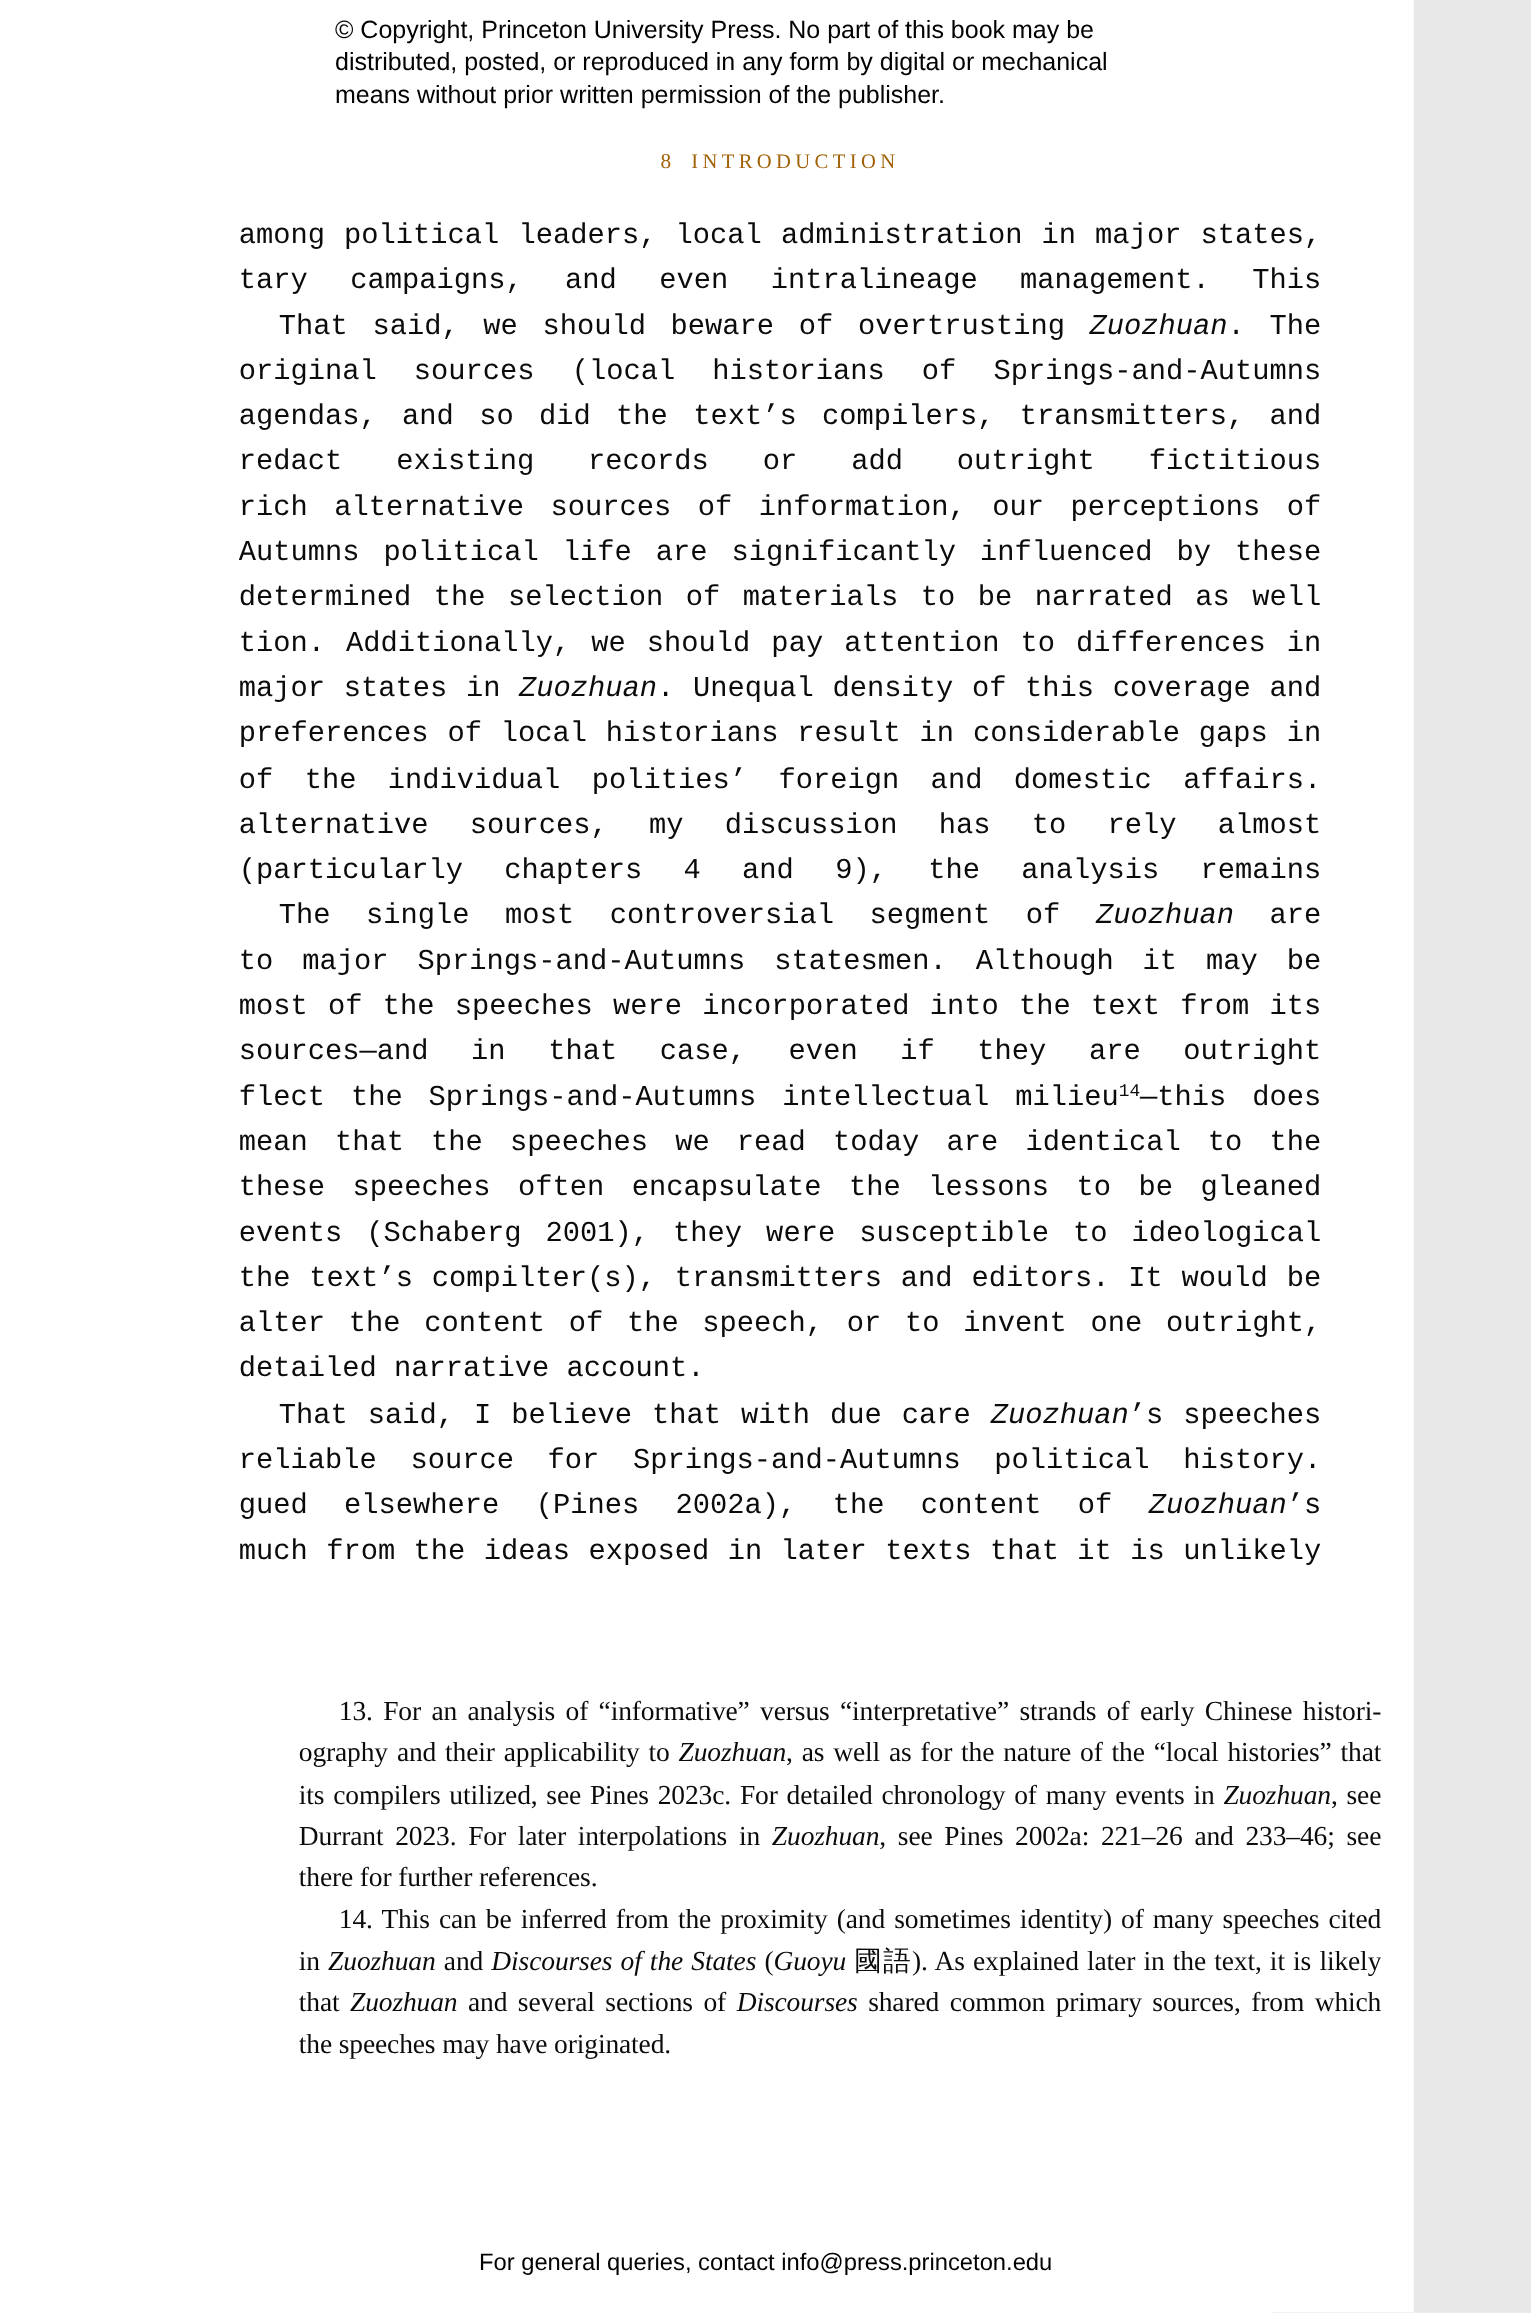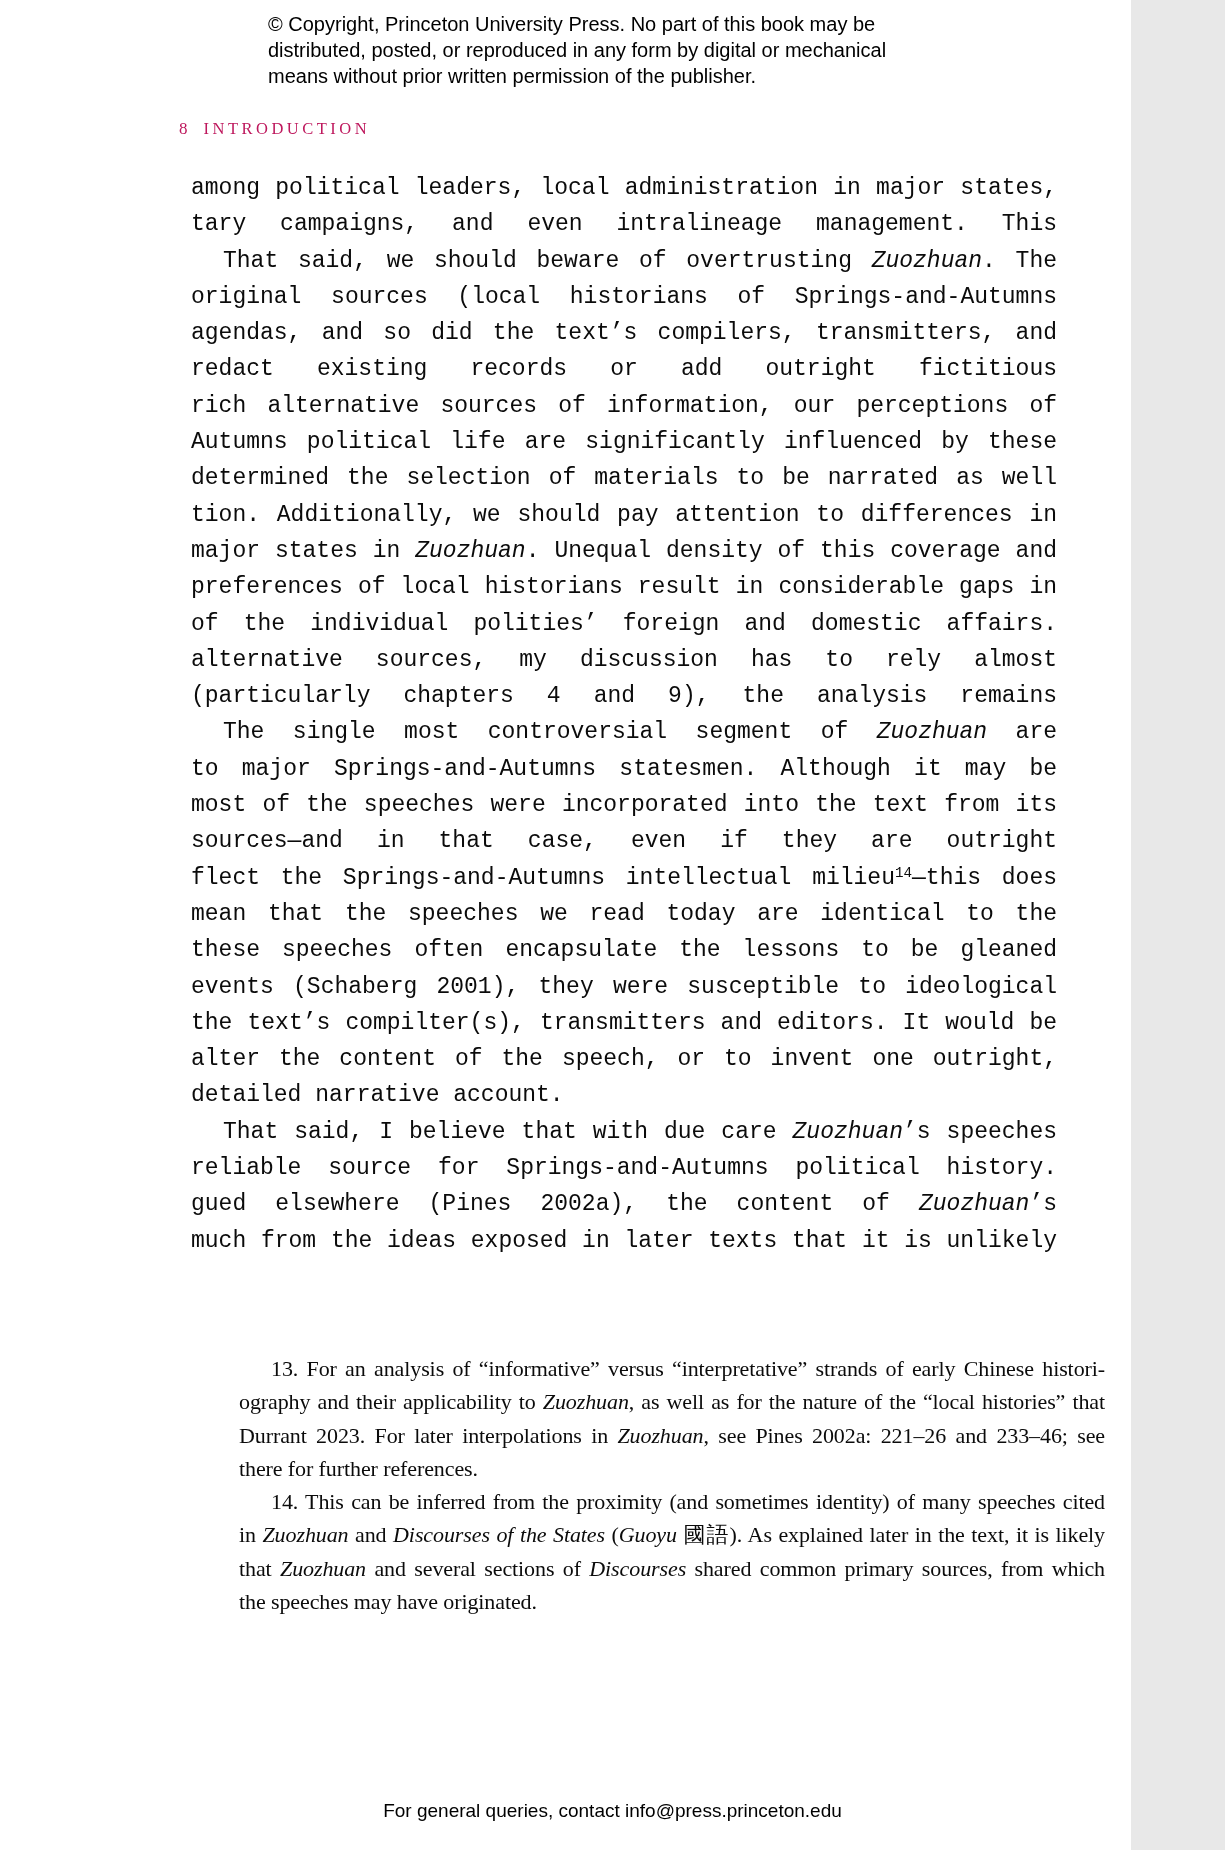--- a/index.html
+++ b/index.html
@@ -1,20 +1,20 @@
 <!DOCTYPE html>
 <html><head>
 <meta charset="utf-8">
 <style>
   html,body{margin:0;padding:0;background:#e8e8e8;}
   .page{position:relative;width:1131px;height:1850px;background:#ffffff;color:#0b0b0b;overflow:hidden;}
   .copyright{position:absolute;left:268px;top:11px;
     font-family:"Liberation Sans","DejaVu Sans",sans-serif;font-size:20px;line-height:26px;color:#000;}
-  .running-head{position:absolute;left:179px;top:119px;width:866px;text-align:left;
-    font-family:"Liberation Serif","DejaVu Serif",serif;font-size:17px;color:#be185d;}
+  .running-head{position:absolute;left:191px;top:119px;width:866px;text-align:center;
+    font-family:"Liberation Serif","DejaVu Serif",serif;font-size:17px;color:#a16207;}
   .pagenum{margin-right:16px;}
   .chapter{letter-spacing:3.5px;font-size:16.5px;}
   .bodytext{position:absolute;left:191px;top:170px;width:866px;
     font-family:"Liberation Serif","DejaVu Serif",serif;font-size:23px;}
   .bodytext .line{height:36.3px;line-height:36.3px;font-family:Liberation Mono, monospace;}
   .footnotes{position:absolute;left:191px;top:1352px;width:866px;
     font-family:Liberation Serif, serif;font-size:22px;letter-spacing:-0.1px;margin-left:48px;}
   .footnotes .line{height:33.25px;line-height:33.25px;}
   .line{text-align:justify;overflow:hidden;}
   .line::after{content:"";display:inline-block;width:100%;height:0;}
@@ -77,20 +77,21 @@
         <div class="line"><span>reliable source for Springs-and-Autumns political history. First, as I have ar-</span></div>
         <div class="line"><span>gued elsewhere (Pines 2002a), the content of </span><i>Zuozhuan</i><span>’s speeches differs so</span></div>
         <div class="line"><span>much from the ideas exposed in later texts that it is unlikely that they were</span></div>
       </div>
     </div>
 
   <div class="footnotes" id="footnotes">
       <div>
         <div class="line ind"><span>13. For an analysis of “informative” versus “interpretative” strands of early Chinese histori-</span></div>
         <div class="line"><span>ography and their applicability to </span><i>Zuozhuan</i><span>, as well as for the nature of the “local histories” that</span></div>
+        <div class="line"><span>its compilers utilized, see Pines 2023c. For detailed chronology of many events in </span><i>Zuozhuan</i><span>, see</span></div>
         <div class="line"><span>Durrant 2023. For later interpolations in </span><i>Zuozhuan</i><span>, see Pines 2002a: 221–26 and 233–46; see</span></div>
         <div class="line last"><span>there for further references.</span></div>
       </div>
       <div>
         <div class="line ind"><span>14. This can be inferred from the proximity (and sometimes identity) of many speeches cited</span></div>
         <div class="line"><span>in </span><i>Zuozhuan</i><span> and </span><i>Discourses of the States</i><span> (</span><i>Guoyu</i><span> 國語). As explained later in the text, it is likely</span></div>
         <div class="line"><span>that </span><i>Zuozhuan</i><span> and several sections of </span><i>Discourses</i><span> shared common primary sources, from which</span></div>
         <div class="line last"><span>the speeches may have originated.</span></div>
       </div>
     </div>

